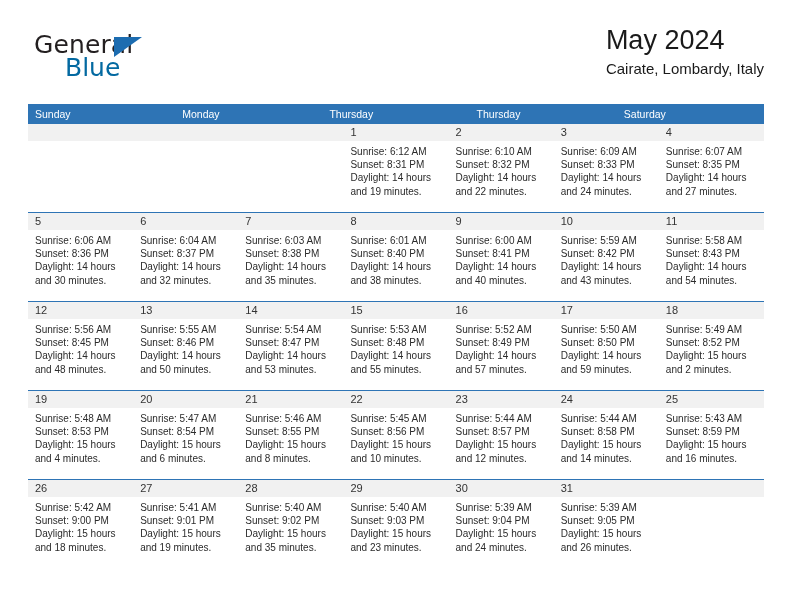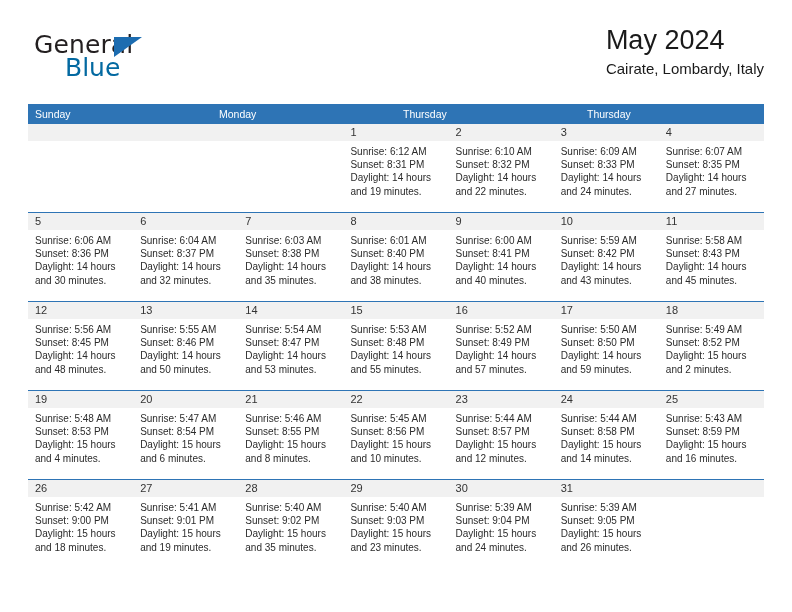--- a/index.html
+++ b/index.html
@@ -164,20 +164,21 @@
 
   </div>
 
   <div class="calendar">
 
     <div class="weekday-row">
       <div class="weekday">Sunday</div>
       <div class="weekday">Monday</div>
       <div class="weekday">Thursday</div>
       <div class="weekday">Thursday</div>
+      <div class="weekday">Saturday</div>
     </div>
 
     <div class="week first-week">
       <div class="day-cell empty">
         <div class="day-number-band"></div>
       </div>
       <div class="day-cell empty">
         <div class="day-number-band"></div>
       </div>
       <div class="day-cell empty">
@@ -275,21 +276,21 @@
           <div>Daylight: 14 hours</div>
           <div>and 43 minutes.</div>
         </div>
       </div>
       <div class="day-cell">
         <div class="day-number-band">11</div>
         <div class="day-info">
           <div>Sunrise: 5:58 AM</div>
           <div>Sunset: 8:43 PM</div>
           <div>Daylight: 14 hours</div>
-          <div>and 45 minutes.</div>
+          <div>and 54 minutes.</div>
         </div>
       </div>
     </div>
 
     <div class="week">
       <div class="day-cell">
         <div class="day-number-band">12</div>
         <div class="day-info">
           <div>Sunrise: 5:56 AM</div>
           <div>Sunset: 8:45 PM</div>

